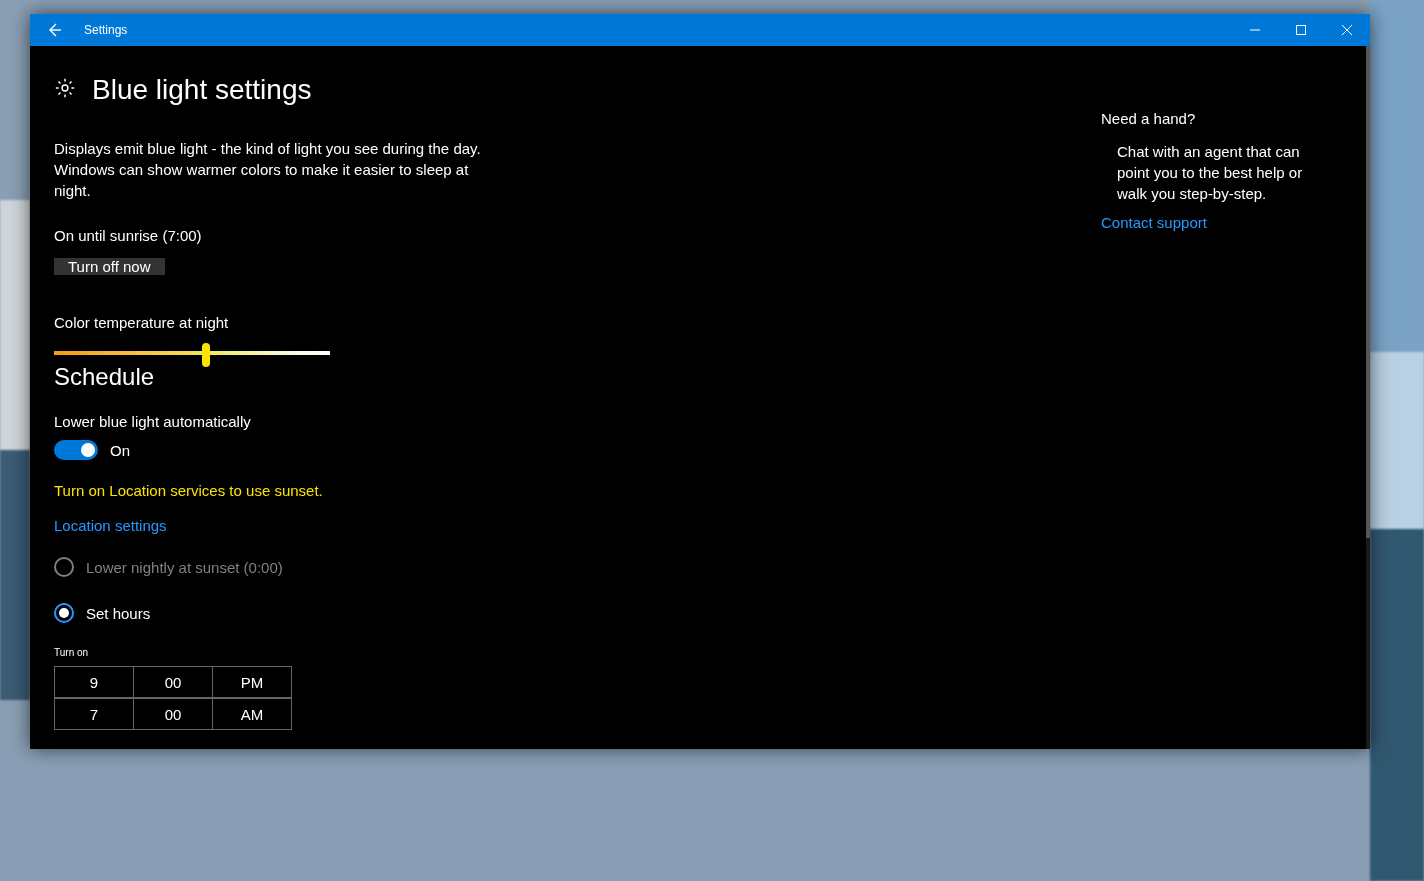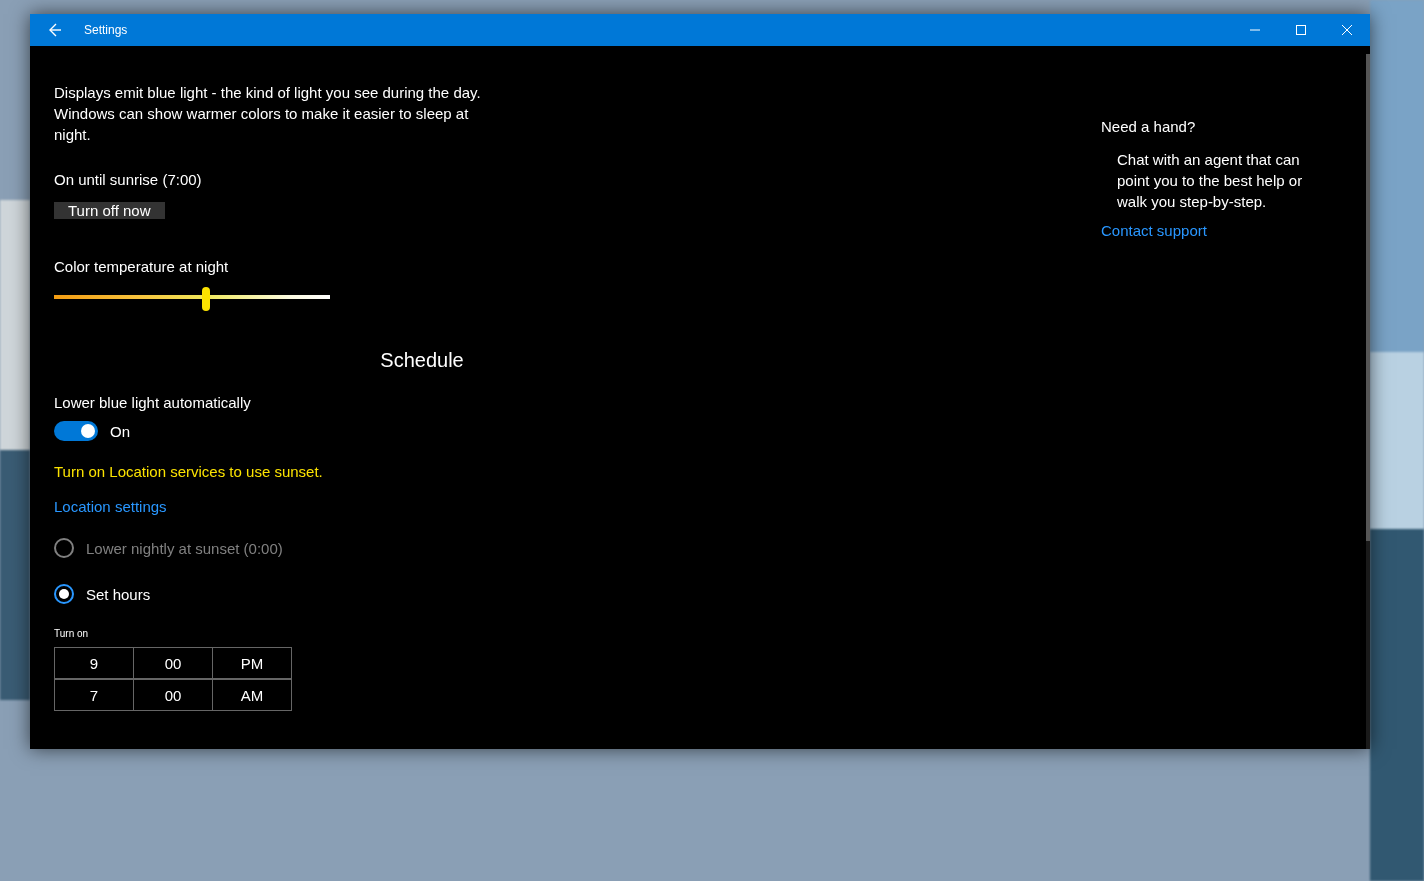--- a/index.html
+++ b/index.html
@@ -28,21 +28,20 @@
     position: absolute;
     left: 30px;
     top: 14px;
     width: 1340px;
     height: 735px;
     background: #000;
     color: #fff;
     box-shadow: 0 0 18px rgba(0,0,0,0.6);
     display: flex;
     flex-direction: column;
-    gap: 8px;
   }
 
   
   .titlebar {
     height: 32px;
     background: #0078d7;
     display: flex;
     align-items: center;
     color: #fff;
     font-size: 12px;
@@ -147,25 +146,23 @@
     left: 148px;
     top: 0;
     width: 8px;
     height: 24px;
     background: #fce300;
     border-radius: 4px;
     cursor: pointer;
   }
 
   .subhead {
-    font-size: 20px;
+    font-size: 24px;
     font-weight: 400;
-    margin-top: 42px;
     margin-bottom: 22px;
-    text-align: center;
   }
 
   .field-label {
     font-size: 15px;
     margin-bottom: 10px;
   }
 
   
   .toggle-row {
     display: flex;
@@ -317,20 +314,29 @@
             <line x1="10" y1="0" x2="0" y2="10"></line>
           </svg>
       </div>
     </div>
   </div>
 
   <div class="body">
 
     <div class="content">
 
+      <div class="page-header">
+        <span class="gear-icon">
+          <svg viewBox="0 0 24 24" fill="none" stroke="#fff" stroke-width="1.6">
+            <circle cx="12" cy="12" r="3.2"></circle>
+            <path d="M12 2v3M12 19v3M4.9 4.9l2.1 2.1M17 17l2.1 2.1M2 12h3M19 12h3M4.9 19.1l2.1-2.1M17 7l2.1-2.1"></path>
+          </svg>
+        </span>
+        <h1 class="page-title">Blue light settings</h1>
+      </div>
 
       <p class="description">Displays emit blue light - the kind of light you see during the day. Windows can show warmer colors to make it easier to sleep at night.</p>
 
       <p class="status-line">On until sunrise (7:00)</p>
 
       <button class="btn-secondary">Turn off now</button>
 
       <p class="section-label">Color temperature at night</p>
 
       <div class="slider-wrap">

